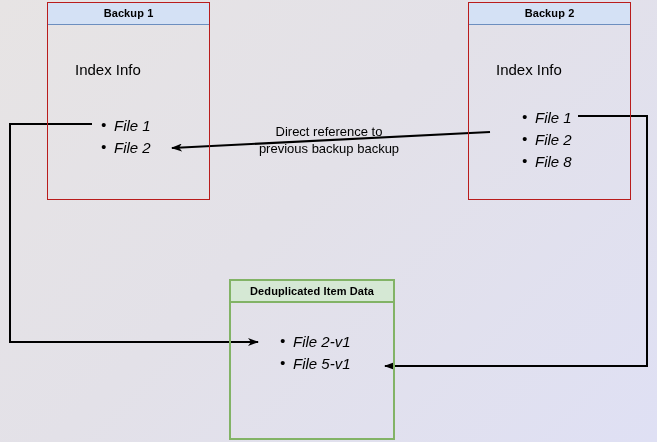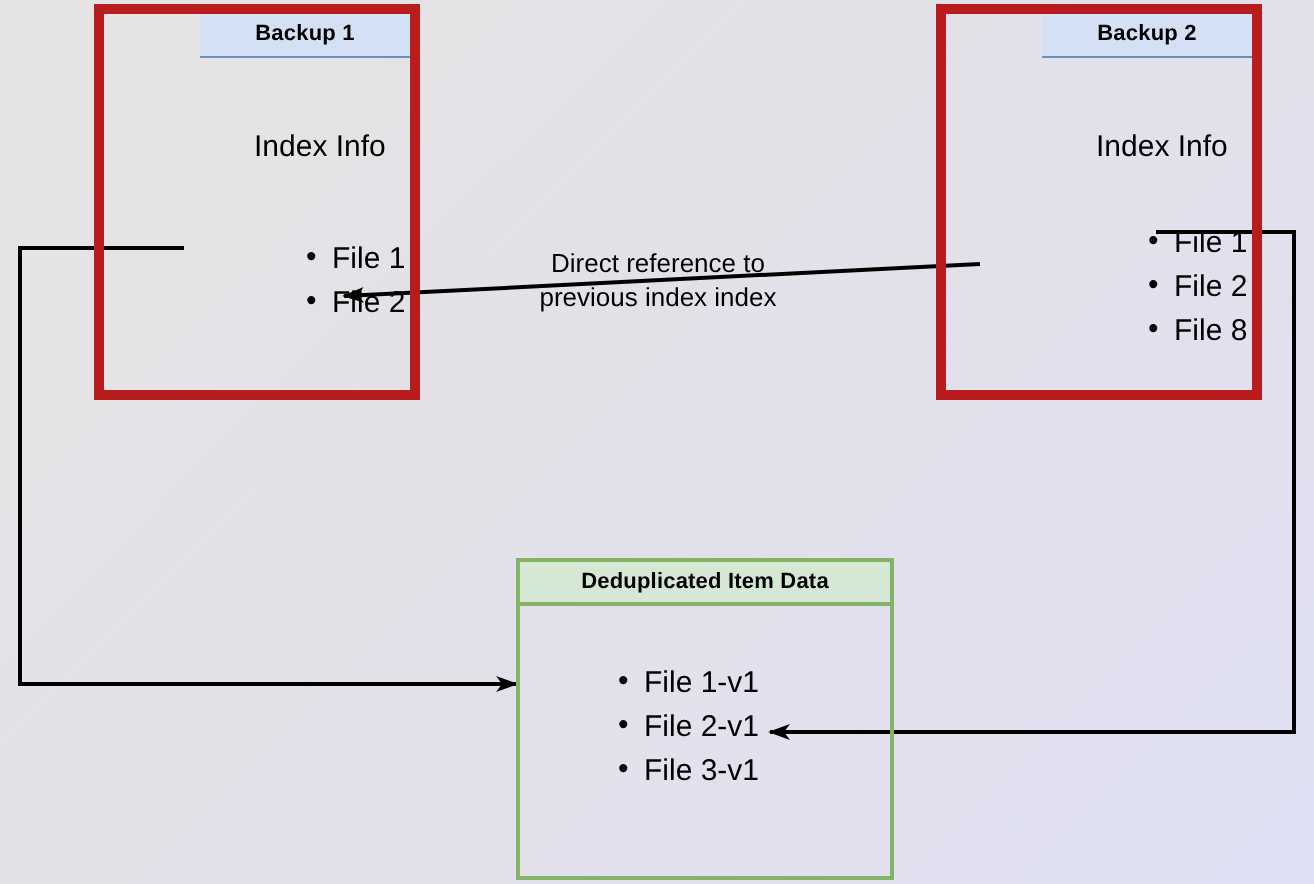--- a/index.html
+++ b/index.html
@@ -48,22 +48,21 @@
     color: #000000;
     letter-spacing: 0.1px;
   }
   .box .body {
     box-sizing: border-box;
     position: relative;
     width: 100%;
   }
 
   .box.blue {
-    border: 5px solid #b91c1c;
-    padding-left: 48px;
+    border: 1px solid #b91c1c;
   }
   .box.blue .hdr {
     background: #d4e1f5;
     border-bottom: 1px solid #6c8ebf;
   }
   .box.green {
     border: 2px solid #82b366;
   }
   .box.green .hdr {
     background: #d5e8d4;
@@ -75,20 +74,21 @@
     font-size: 15px;
     color: #000000;
     white-space: nowrap;
   }
 
   ul.filelist {
     position: absolute;
     margin: 0;
     padding: 0 0 0 16px;
     list-style: none;
+    font-style: italic;
   }
   ul.filelist li {
     font-size: 15px;
     line-height: 22px;
     color: #000000;
     white-space: nowrap;
     position: relative;
   }
   ul.filelist li::before {
     content: "\2022";
@@ -144,27 +144,26 @@
     <div class="body" style="height:174px;">
       <div class="section-title" style="left:27px; top:36px;">Index Info</div>
       <ul class="filelist" style="left:50px; top:82px;">
         <li>File 1</li>
         <li>File 2</li>
         <li>File 8</li>
       </ul>
     </div>
   </div>
 
-  <div class="box green" style="left:229px; top:279px; width:189px; height:161px;margin-left:29px;">
+  <div class="box green" style="left:229px; top:279px; width:166px; height:161px;">
     <div class="hdr">Deduplicated Item Data</div>
     <div class="body" style="height:135px;">
       <ul class="filelist" style="left:46px; top:28px;">
-        <li>File 1-v1</li>
         <li>File 2-v1</li>
-        <li>File 3-v1</li>
+        <li>File 5-v1</li>
       </ul>
     </div>
   </div>
 
   <div class="edge-label" style="left:249px; top:123px; width:160px;">Direct reference to
-previous index index</div>
+previous backup backup</div>
 
 </div>
 
 </body></html>

